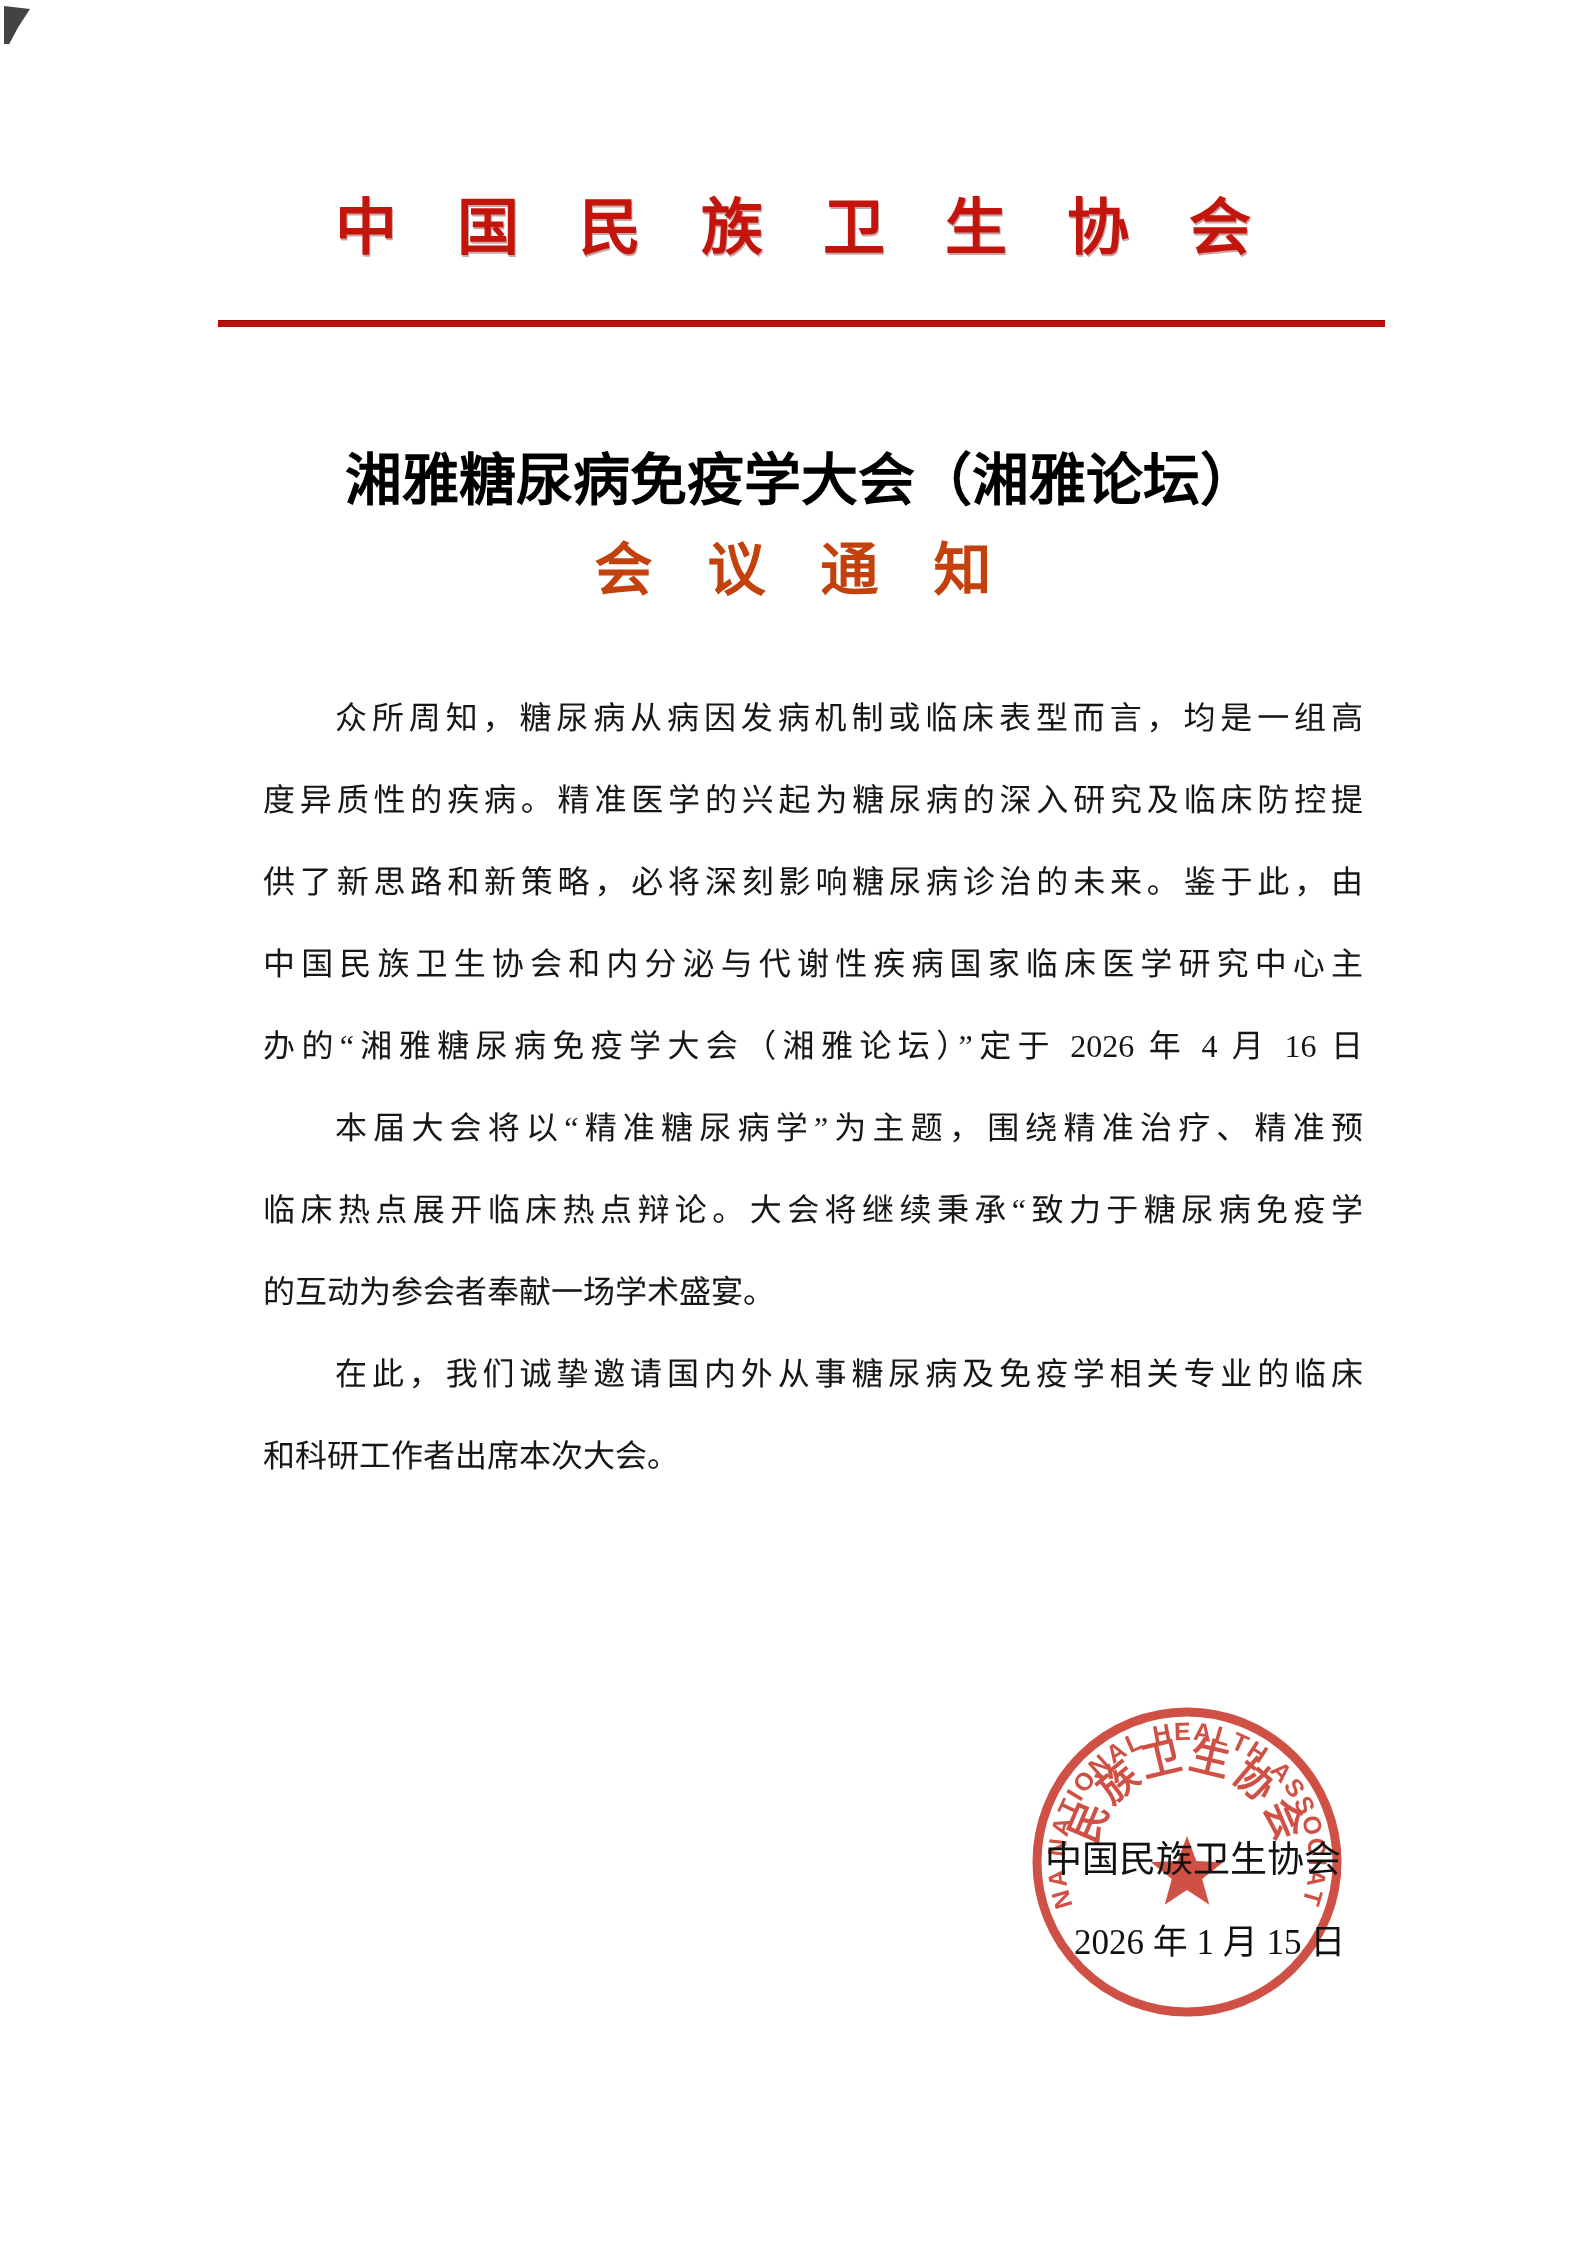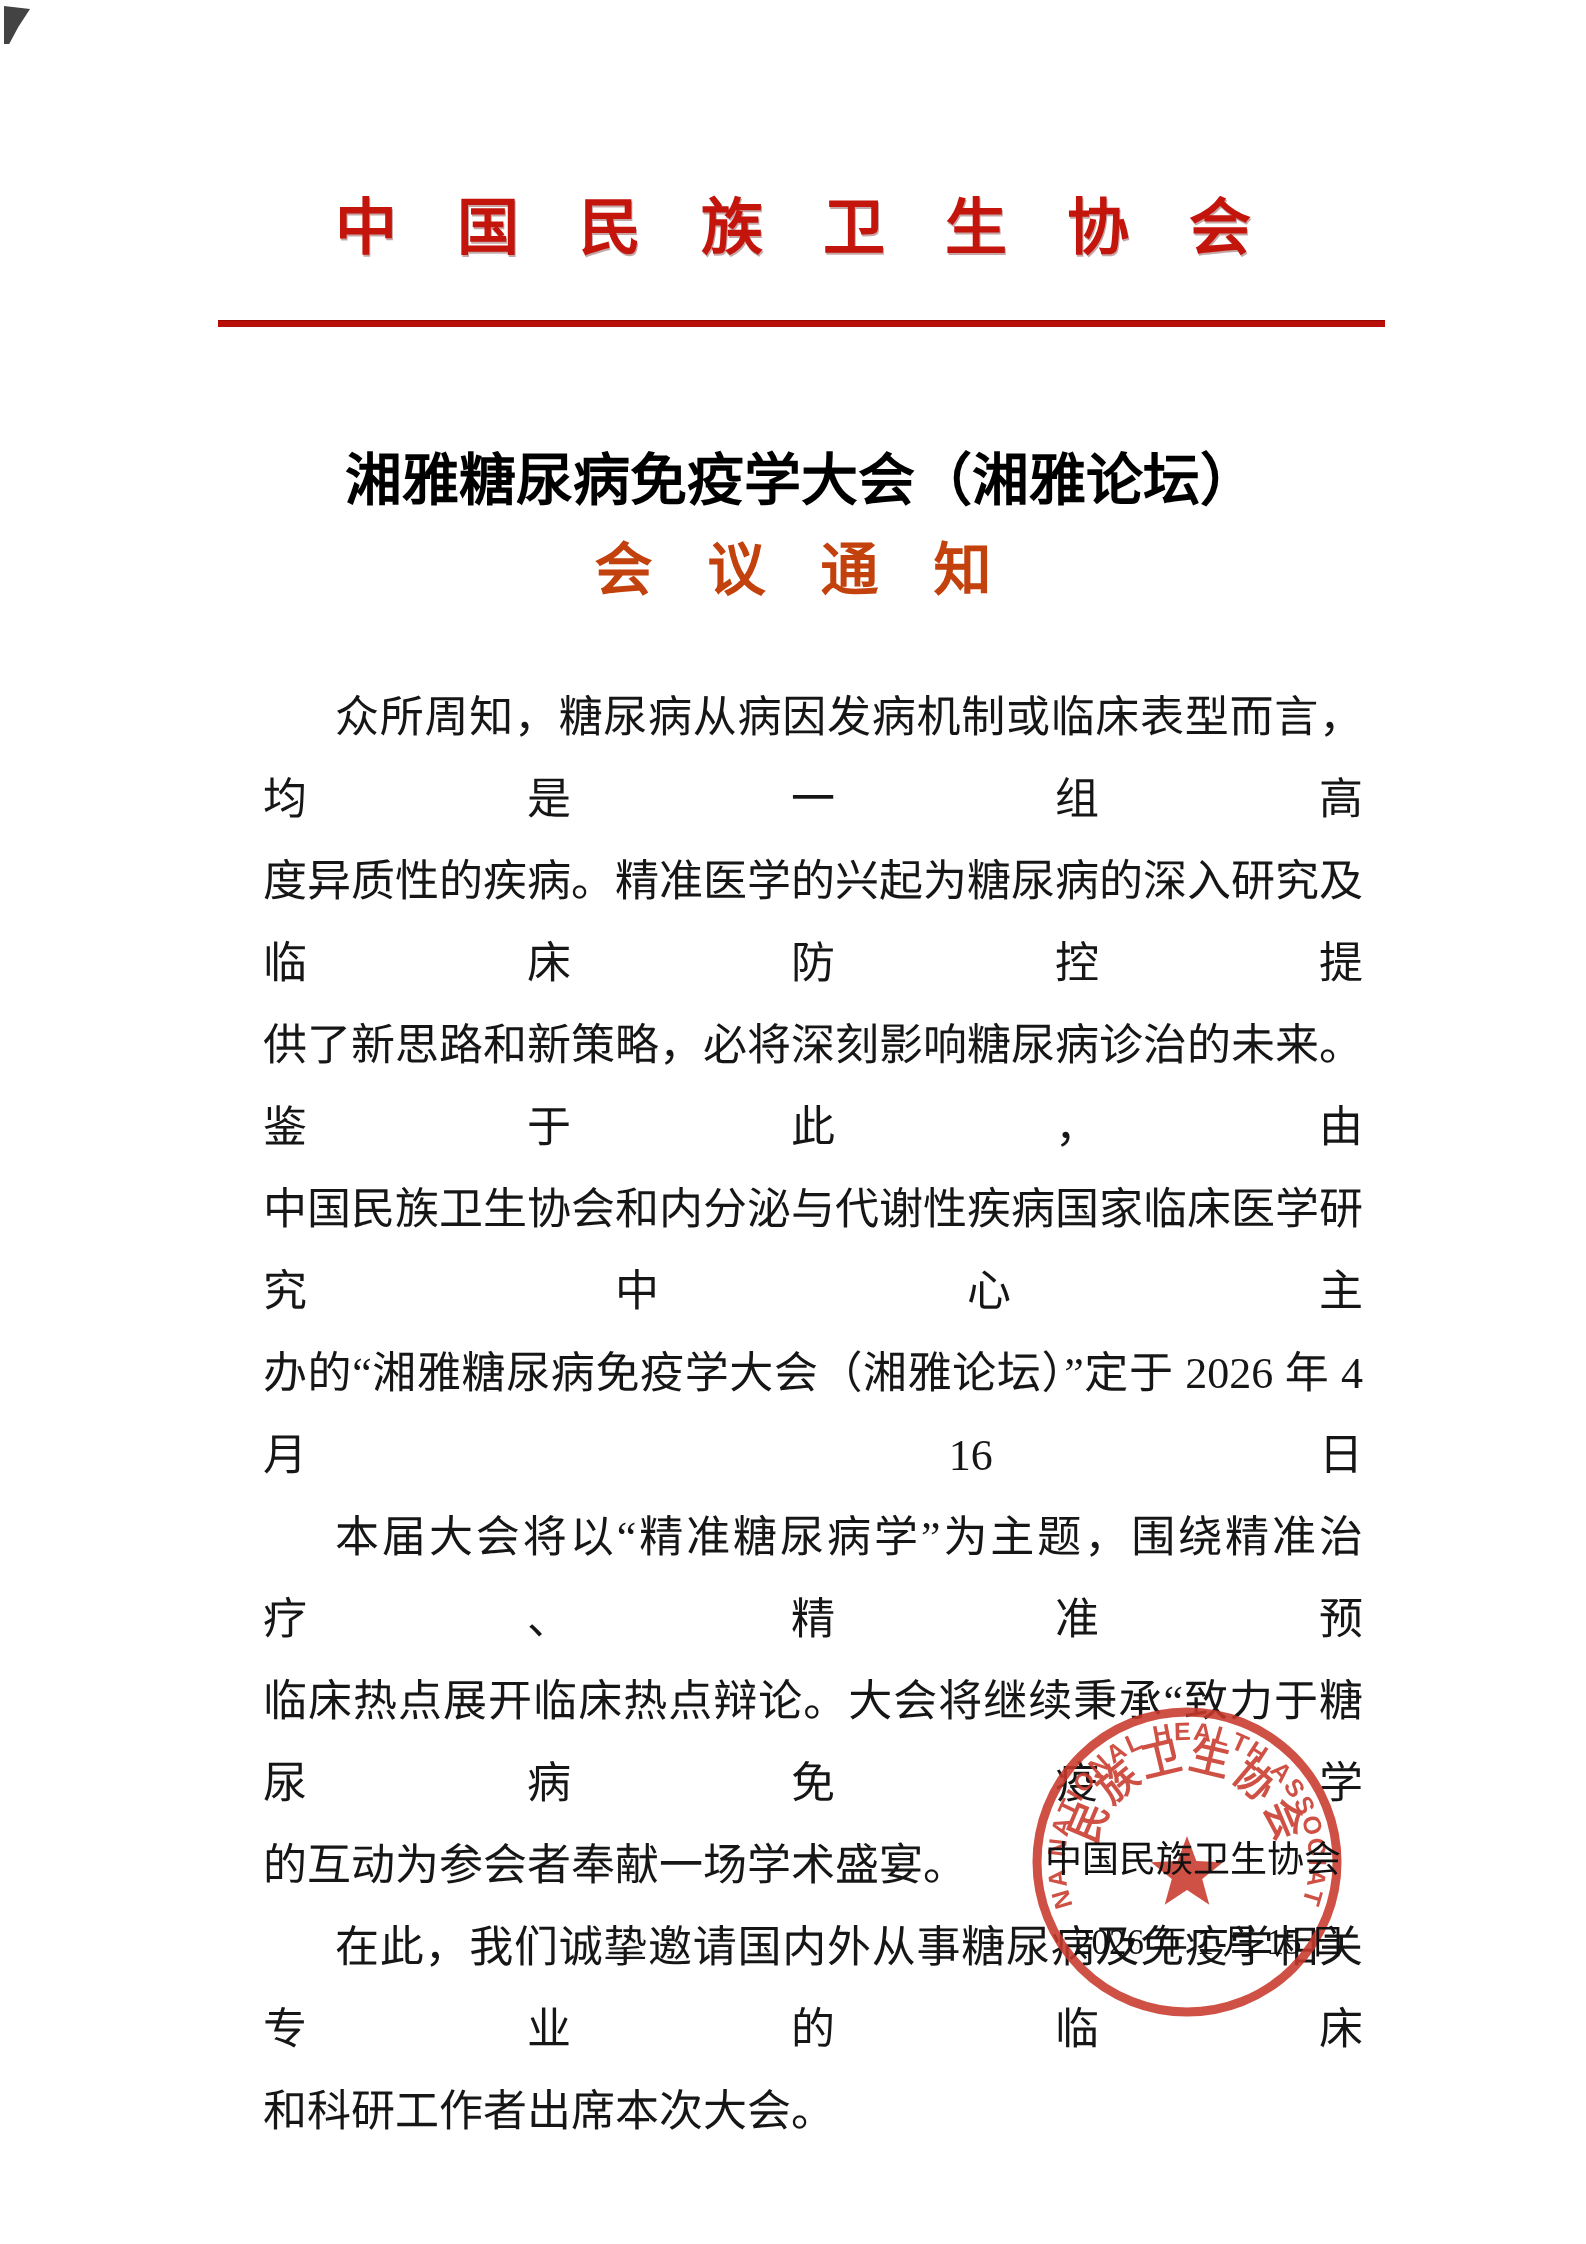--- a/index.html
+++ b/index.html
@@ -43,21 +43,21 @@
   .doc-subtitle{
     position:absolute;left:0;top:538px;width:100%;margin:0;
     text-align:center;
     font-size:58px;line-height:66px;font-weight:bold;color:#c2410c;
     letter-spacing:55px;text-indent:55px;
     white-space:nowrap;
   }
 
   .body-text{
     position:absolute;left:263px;top:677px;width:1100px;
-    font-size:44px;line-height:82px;color:#161616;
+    font-size:32px;line-height:82px;color:#161616;
   }
   .body-text .line{
     text-align:justify;
     text-align-last:justify;
   }
   .body-text .line.indent{text-indent:72px;}
   .body-text .line.last{text-align-last:left;}
 
   
   .seal-wrap{position:absolute;left:1017px;top:1692px;width:340px;height:340px;z-index:1;}

